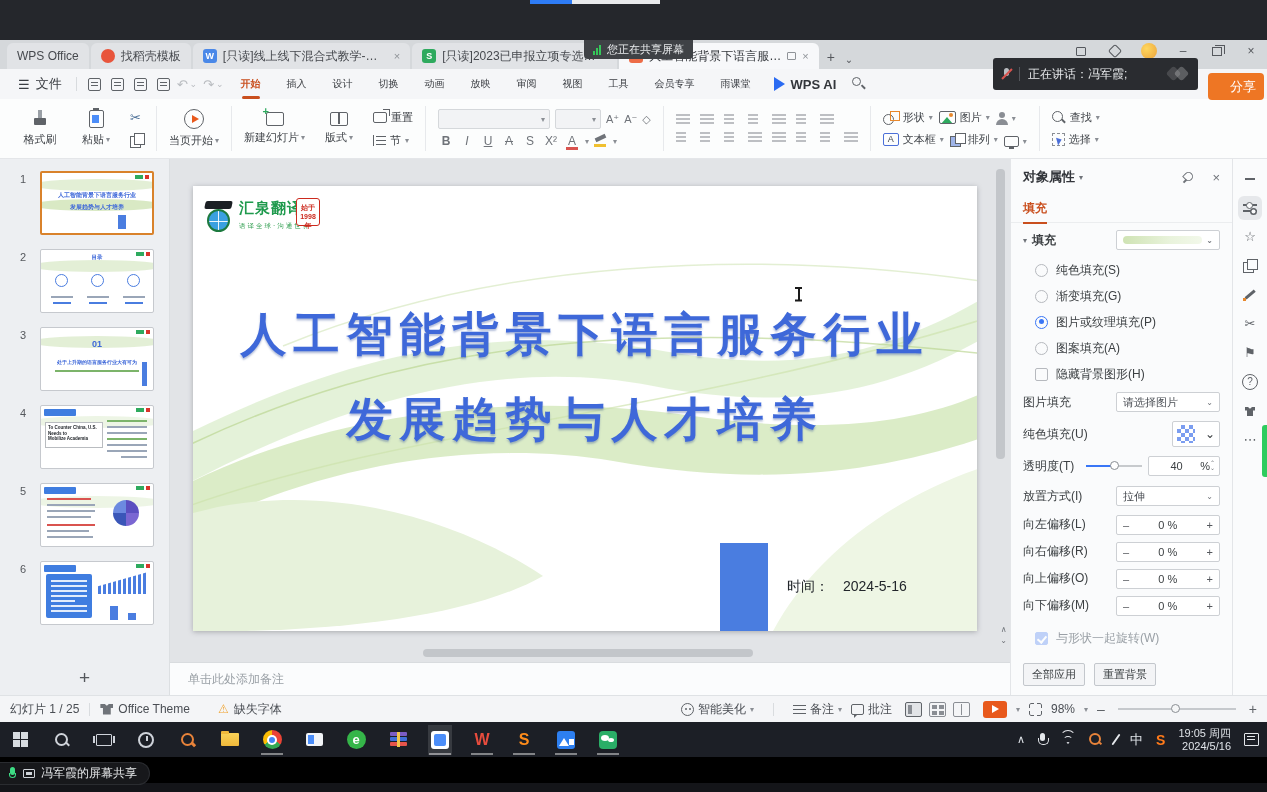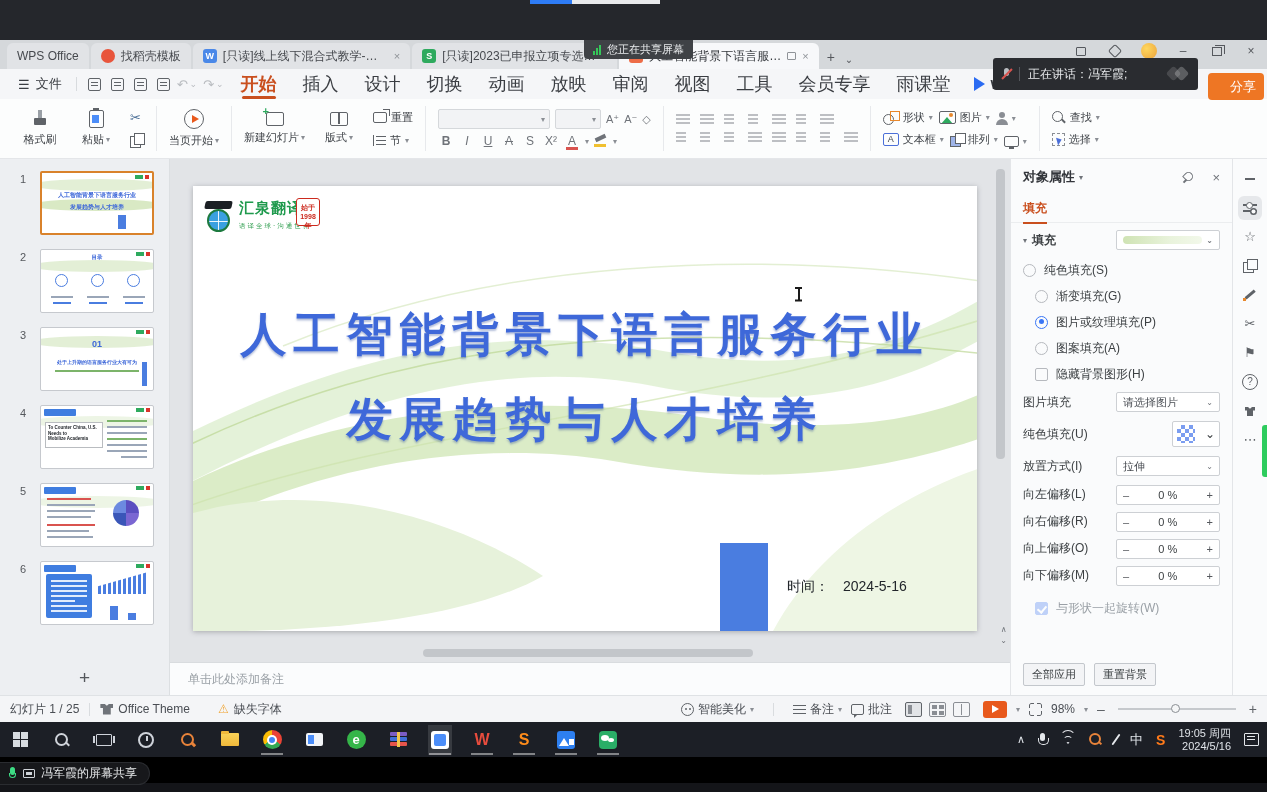--- a/index.html
+++ b/index.html
@@ -71,21 +71,21 @@
   .restore::after { content:""; position:absolute; left:2px; top:-3px; width:9px; height:8px; border:1px solid #55585d; border-bottom:none; border-left:none; }
 
   
   .menubar { position:relative; height:30px; background:#f5f6f8; display:flex; align-items:center; padding:0 10px; }
   .mb-file { display:flex; align-items:center; gap:6px; font-size:13px; color:#3a3d42; padding:0 8px; }
   .mb-sep { width:1px; height:14px; background:#d8dbde; margin:0 6px; }
   .mdoc { width:13px; height:13px; border:1.5px solid #5f6368; border-radius:2px; position:relative; margin:0 5px; }
   .mdoc::after { content:""; position:absolute; left:2px; top:3px; right:2px; height:1.5px; background:#5f6368; box-shadow:0 3px 0 #5f6368; }
   .mundo { color:#b9bcc0; font-size:13px; margin:0 2px; }
   .mcaret { color:#b9bcc0; font-size:9px; margin-right:4px; }
-  .menu-item { font-size:18px; color:#3a3d42; padding:0 13px; height:30px; display:flex; align-items:center; position:relative; white-space:nowrap; }
+  .menu-item { font-size:10px; color:#3a3d42; padding:0 13px; height:30px; display:flex; align-items:center; position:relative; white-space:nowrap; }
   .menu-item.active { color:#c94f1e; font-weight:bold; }
   .menu-item.active::after { content:""; position:absolute; left:14px; right:14px; bottom:0; height:3px; background:#c94f1e; border-radius:2px; }
   .wpsai { display:flex; align-items:center; gap:6px; margin-left:10px; font-size:13px; font-weight:bold; color:#33363b; }
   .ai-tri { width:0; height:0; border-left:11px solid #2a6bf2; border-top:7px solid transparent; border-bottom:7px solid transparent; }
   .msearch { position:relative; width:14px; height:14px; margin-left:16px; }
   .msearch .c { position:absolute; left:0; top:0; width:9px; height:9px; border:1.5px solid #5f6368; border-radius:50%; }
   .msearch .h { position:absolute; left:9px; top:9px; width:5px; height:1.5px; background:#5f6368; transform:rotate(45deg); }
 
   
   .ribbon { height:60px; background:#fcfdfd; border-bottom:1px solid #e4e6e9; display:flex; align-items:stretch; padding:0 6px; }
@@ -820,21 +820,21 @@
           <span class="pp-tab">填充</span>
         </div>
         <div class="prow" style="height:34px; font-weight:bold;">
           <span class="pp-caret" style="margin-right:5px;">▾</span>
           <span class="lab">填充</span>
           <span class="pctl">
             <span class="fillstrip"></span>
             <span class="cv">⌄</span>
           </span>
         </div>
-        <div class="prow" style="height:26px; padding-left:12px;">
+        <div class="prow" style="height:26px; padding-left:24px;">
           <span class="radio"></span>
           <span class="lab">纯色填充(S)</span>
         </div>
         <div class="prow" style="height:26px; padding-left:24px;">
           <span class="radio"></span>
           <span class="lab">渐变填充(G)</span>
         </div>
         <div class="prow" style="height:26px; padding-left:24px;">
           <span class="radio on"></span>
           <span class="lab">图片或纹理填充(P)</span>
@@ -852,20 +852,35 @@
           <span class="pctl">
             <span class="val">请选择图片</span>
             <span class="cv">⌄</span>
           </span>
         </div>
         <div class="prow" style="height:34px;">
           <span class="lab">纯色填充(U)</span>
           <span class="texctl">
             <span class="checker"></span>
             <span class="cv">⌄</span>
+          </span>
+        </div>
+        <div class="prow" style="height:30px;">
+          <span class="lab">透明度(T)</span>
+          <span class="slider">
+              <span class="fill"></span>
+              <span class="knob"></span>
+            </span>
+          <span class="numbox">
+            <span class="n">40</span>
+            <span>%</span>
+            <span class="spin">
+              <span>⌃</span>
+              <span>⌄</span>
+            </span>
           </span>
         </div>
         <div class="prow" style="height:30px;">
           <span class="lab">放置方式(I)</span>
           <span class="pctl">
             <span class="val">拉伸</span>
             <span class="cv">⌄</span>
           </span>
         </div>
         <div class="prow" style="height:27px;">

